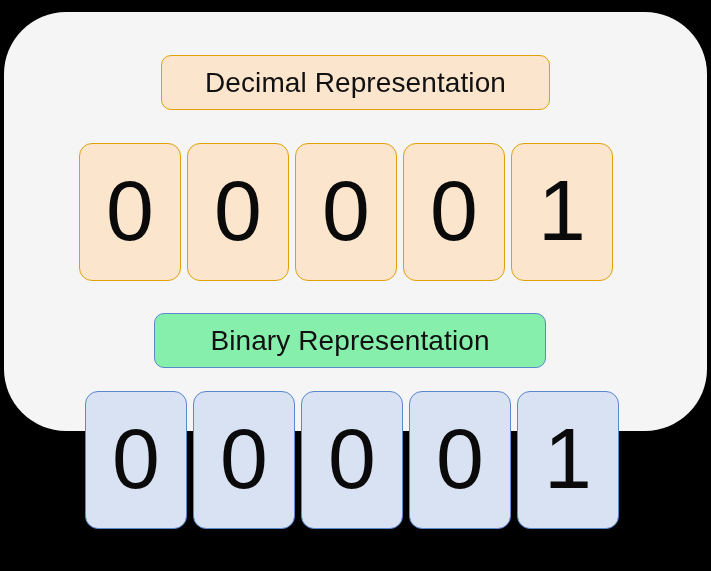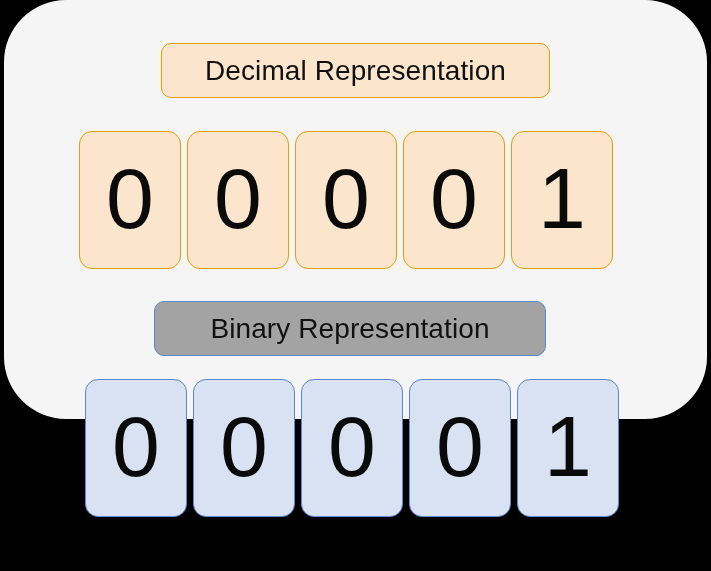--- a/index.html
+++ b/index.html
@@ -18,21 +18,21 @@
     position: relative;
     width: 711px;
     height: 571px;
     background: #000000;
   }
 
   
   .panel {
     position: absolute;
     left: 4px;
-    top: 0;
+    top: 12px;
     width: 703px;
     height: 419px;
     background: #f5f5f5;
     border-radius: 62px;
     box-sizing: border-box;
   }
 
   
   .label-pill {
     position: absolute;
@@ -55,21 +55,21 @@
     height: 55px;
     background: #fce5cd;
     border: 1.6px solid #e0a008;
   }
 
   .label-binary {
     left: 150px;
     top: 301px;
     width: 392px;
     height: 55px;
-    background: #a3a3a3;
+    background: #86efac;
     border: 1.6px solid #5b87cf;
   }
 
   
   .card-row {
     position: absolute;
     display: flex;
     gap: 6px;
   }
 

